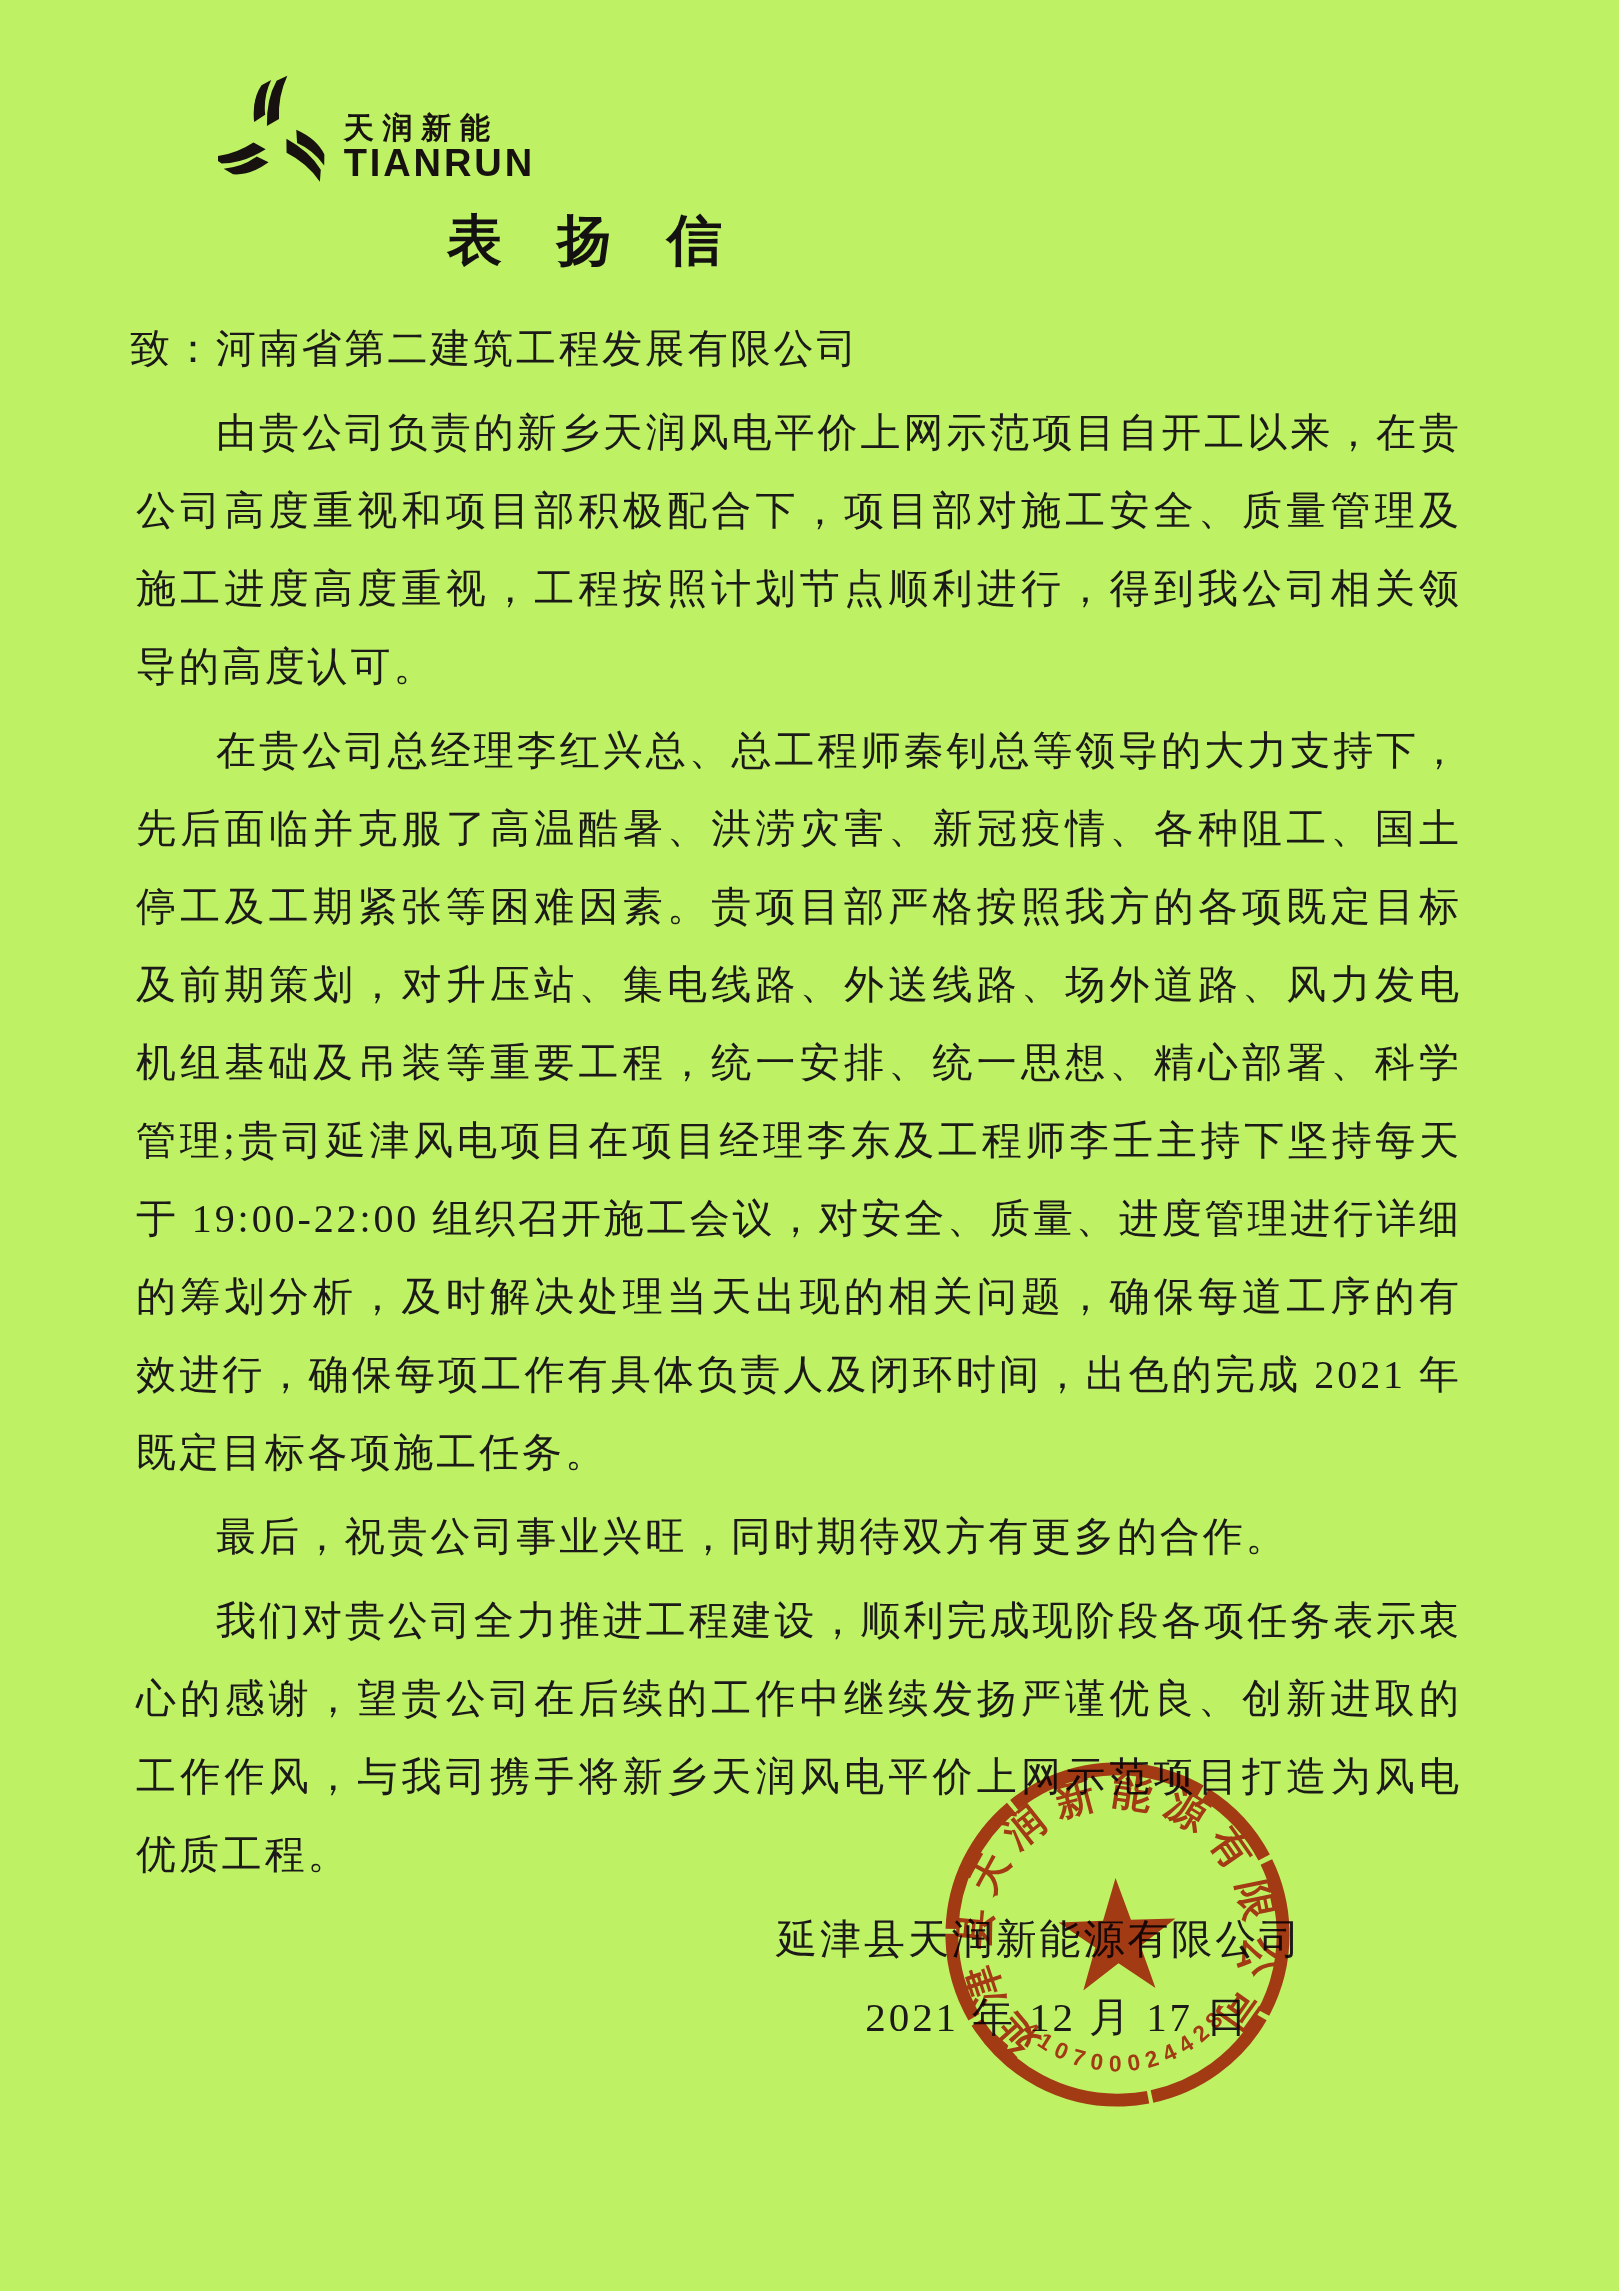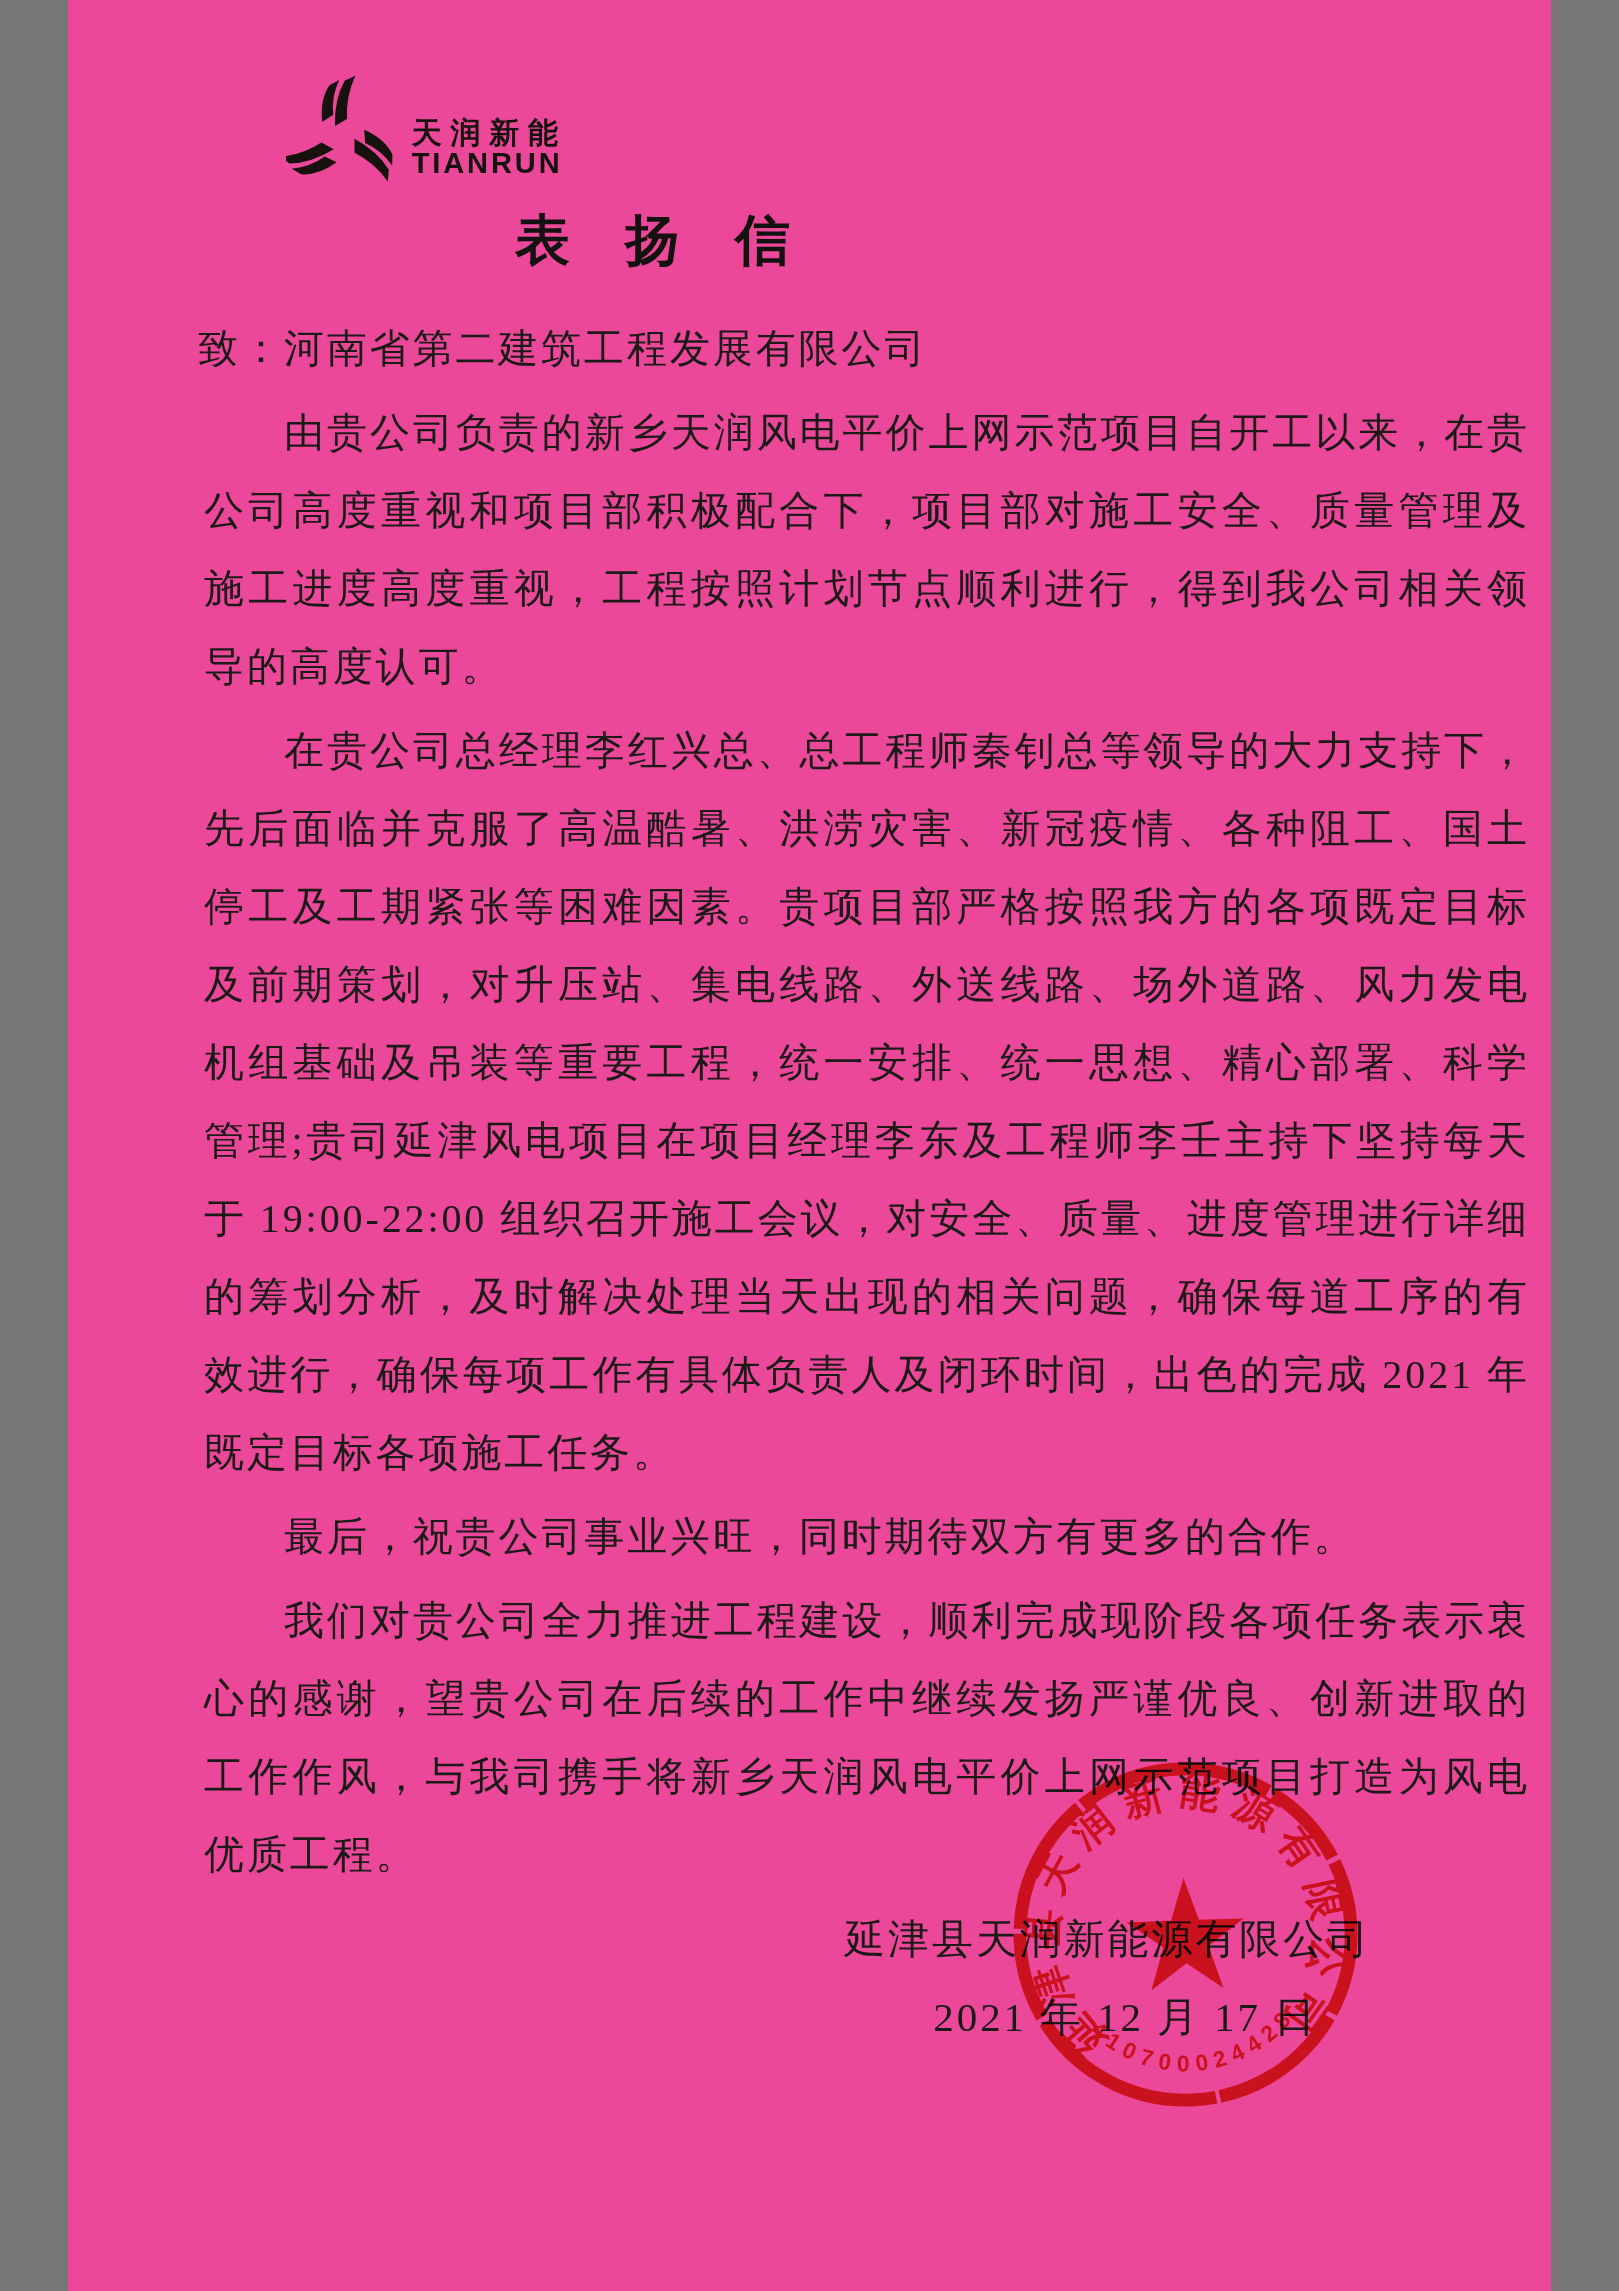--- a/index.html
+++ b/index.html
@@ -1,38 +1,38 @@
 <!DOCTYPE html>
 <html lang="zh"><head>
 <meta charset="utf-8">
 <style>
   html,body{margin:0;padding:0;background:#777;}
   .page{
     position:relative;
-    width:1483px;height:2292px;
+    width:1619px;height:2292px;
     margin:0 auto;
-    background:#ec4899;
+    background:#bef264;
     overflow:hidden;
     font-family:"Liberation Serif","DejaVu Serif",serif;
     color:#1c1a19;
   }
   
   .logo{
     position:absolute;left:218px;top:74px;
     display:flex;align-items:center;gap:15.7px;
   }
   .logo-mark{width:110px;height:116px;}
   .logo-text{display:flex;flex-direction:column;justify-content:center;margin-top:33px;}
   .logo-cn{
     font-family:"Liberation Sans","DejaVu Sans",sans-serif;
     font-weight:700;font-size:30px;letter-spacing:8.8px;color:#17120f;line-height:1.05;
   }
   .logo-en{
     font-family:"Liberation Sans","DejaVu Sans",sans-serif;
-    font-weight:700;font-size:29px;letter-spacing:2.9px;color:#17120f;line-height:1.1;
+    font-weight:700;font-size:38px;letter-spacing:2.9px;color:#17120f;line-height:1.1;
   }
   
   .title{
     position:absolute;left:443px;top:200px;
     font-size:55px;font-weight:700;
     letter-spacing:9.8px;word-spacing:21.6px;
     color:#141210;margin:4px;
   }
   
   .content{

